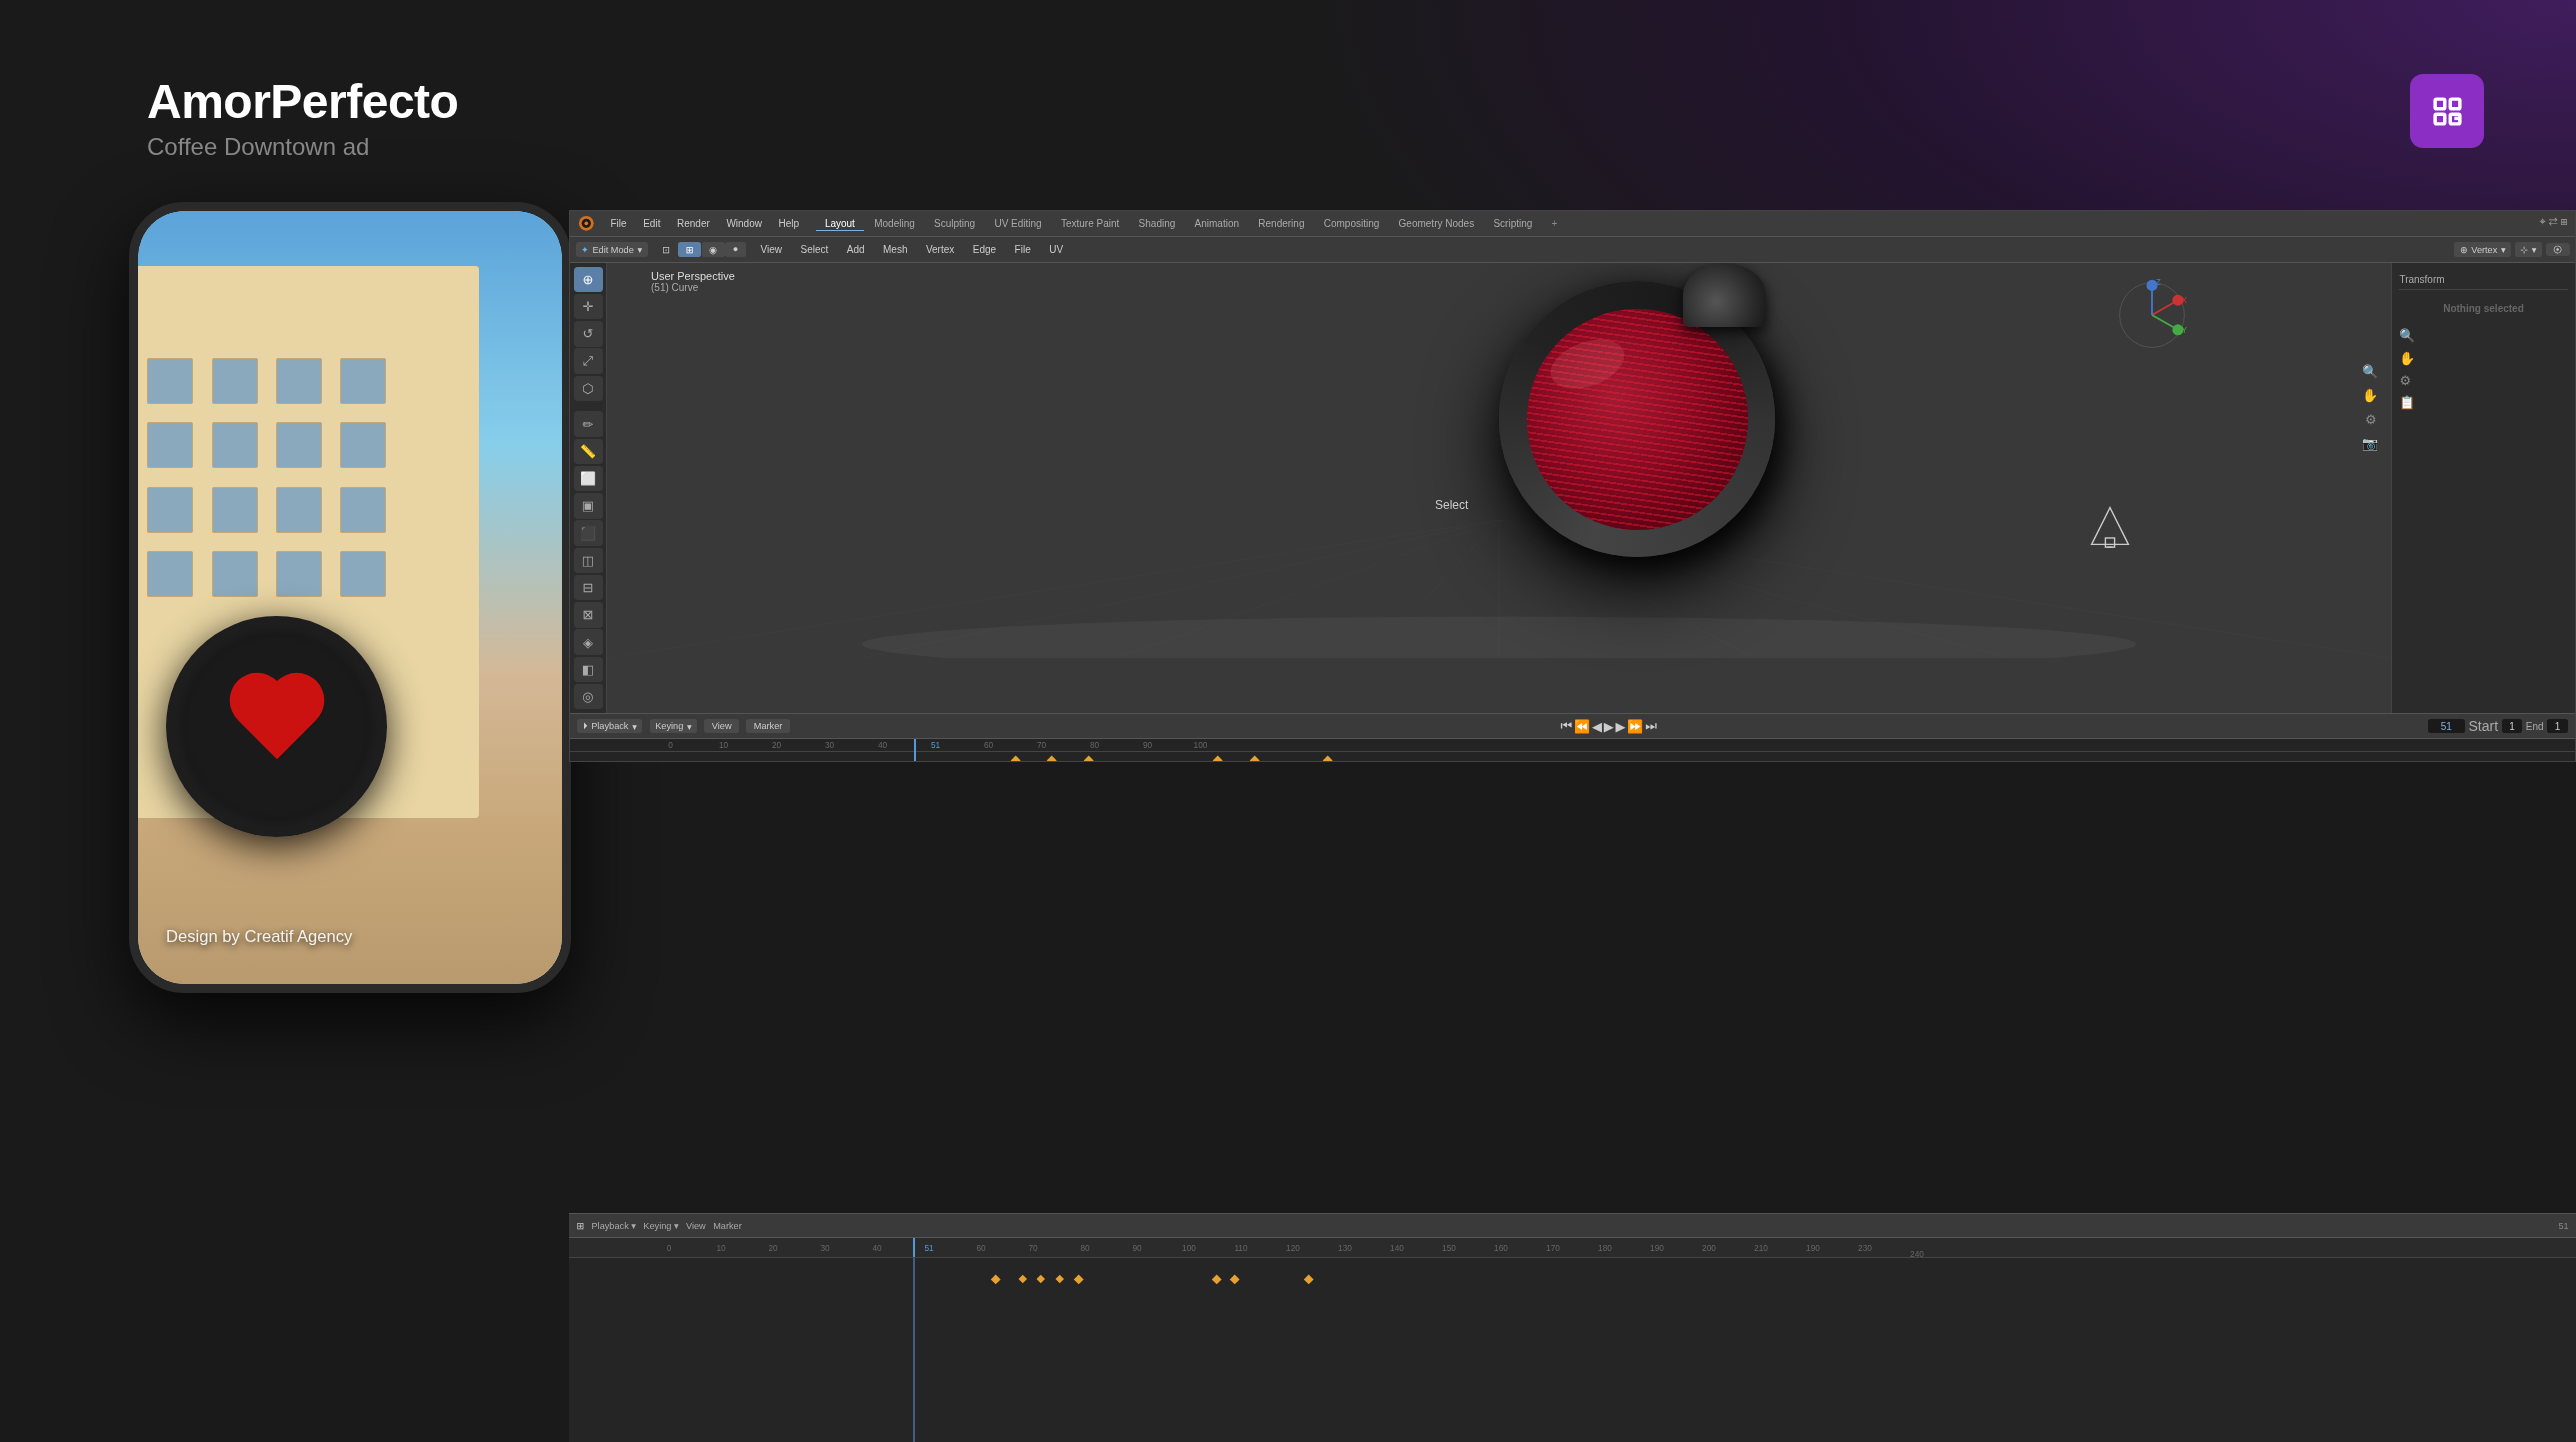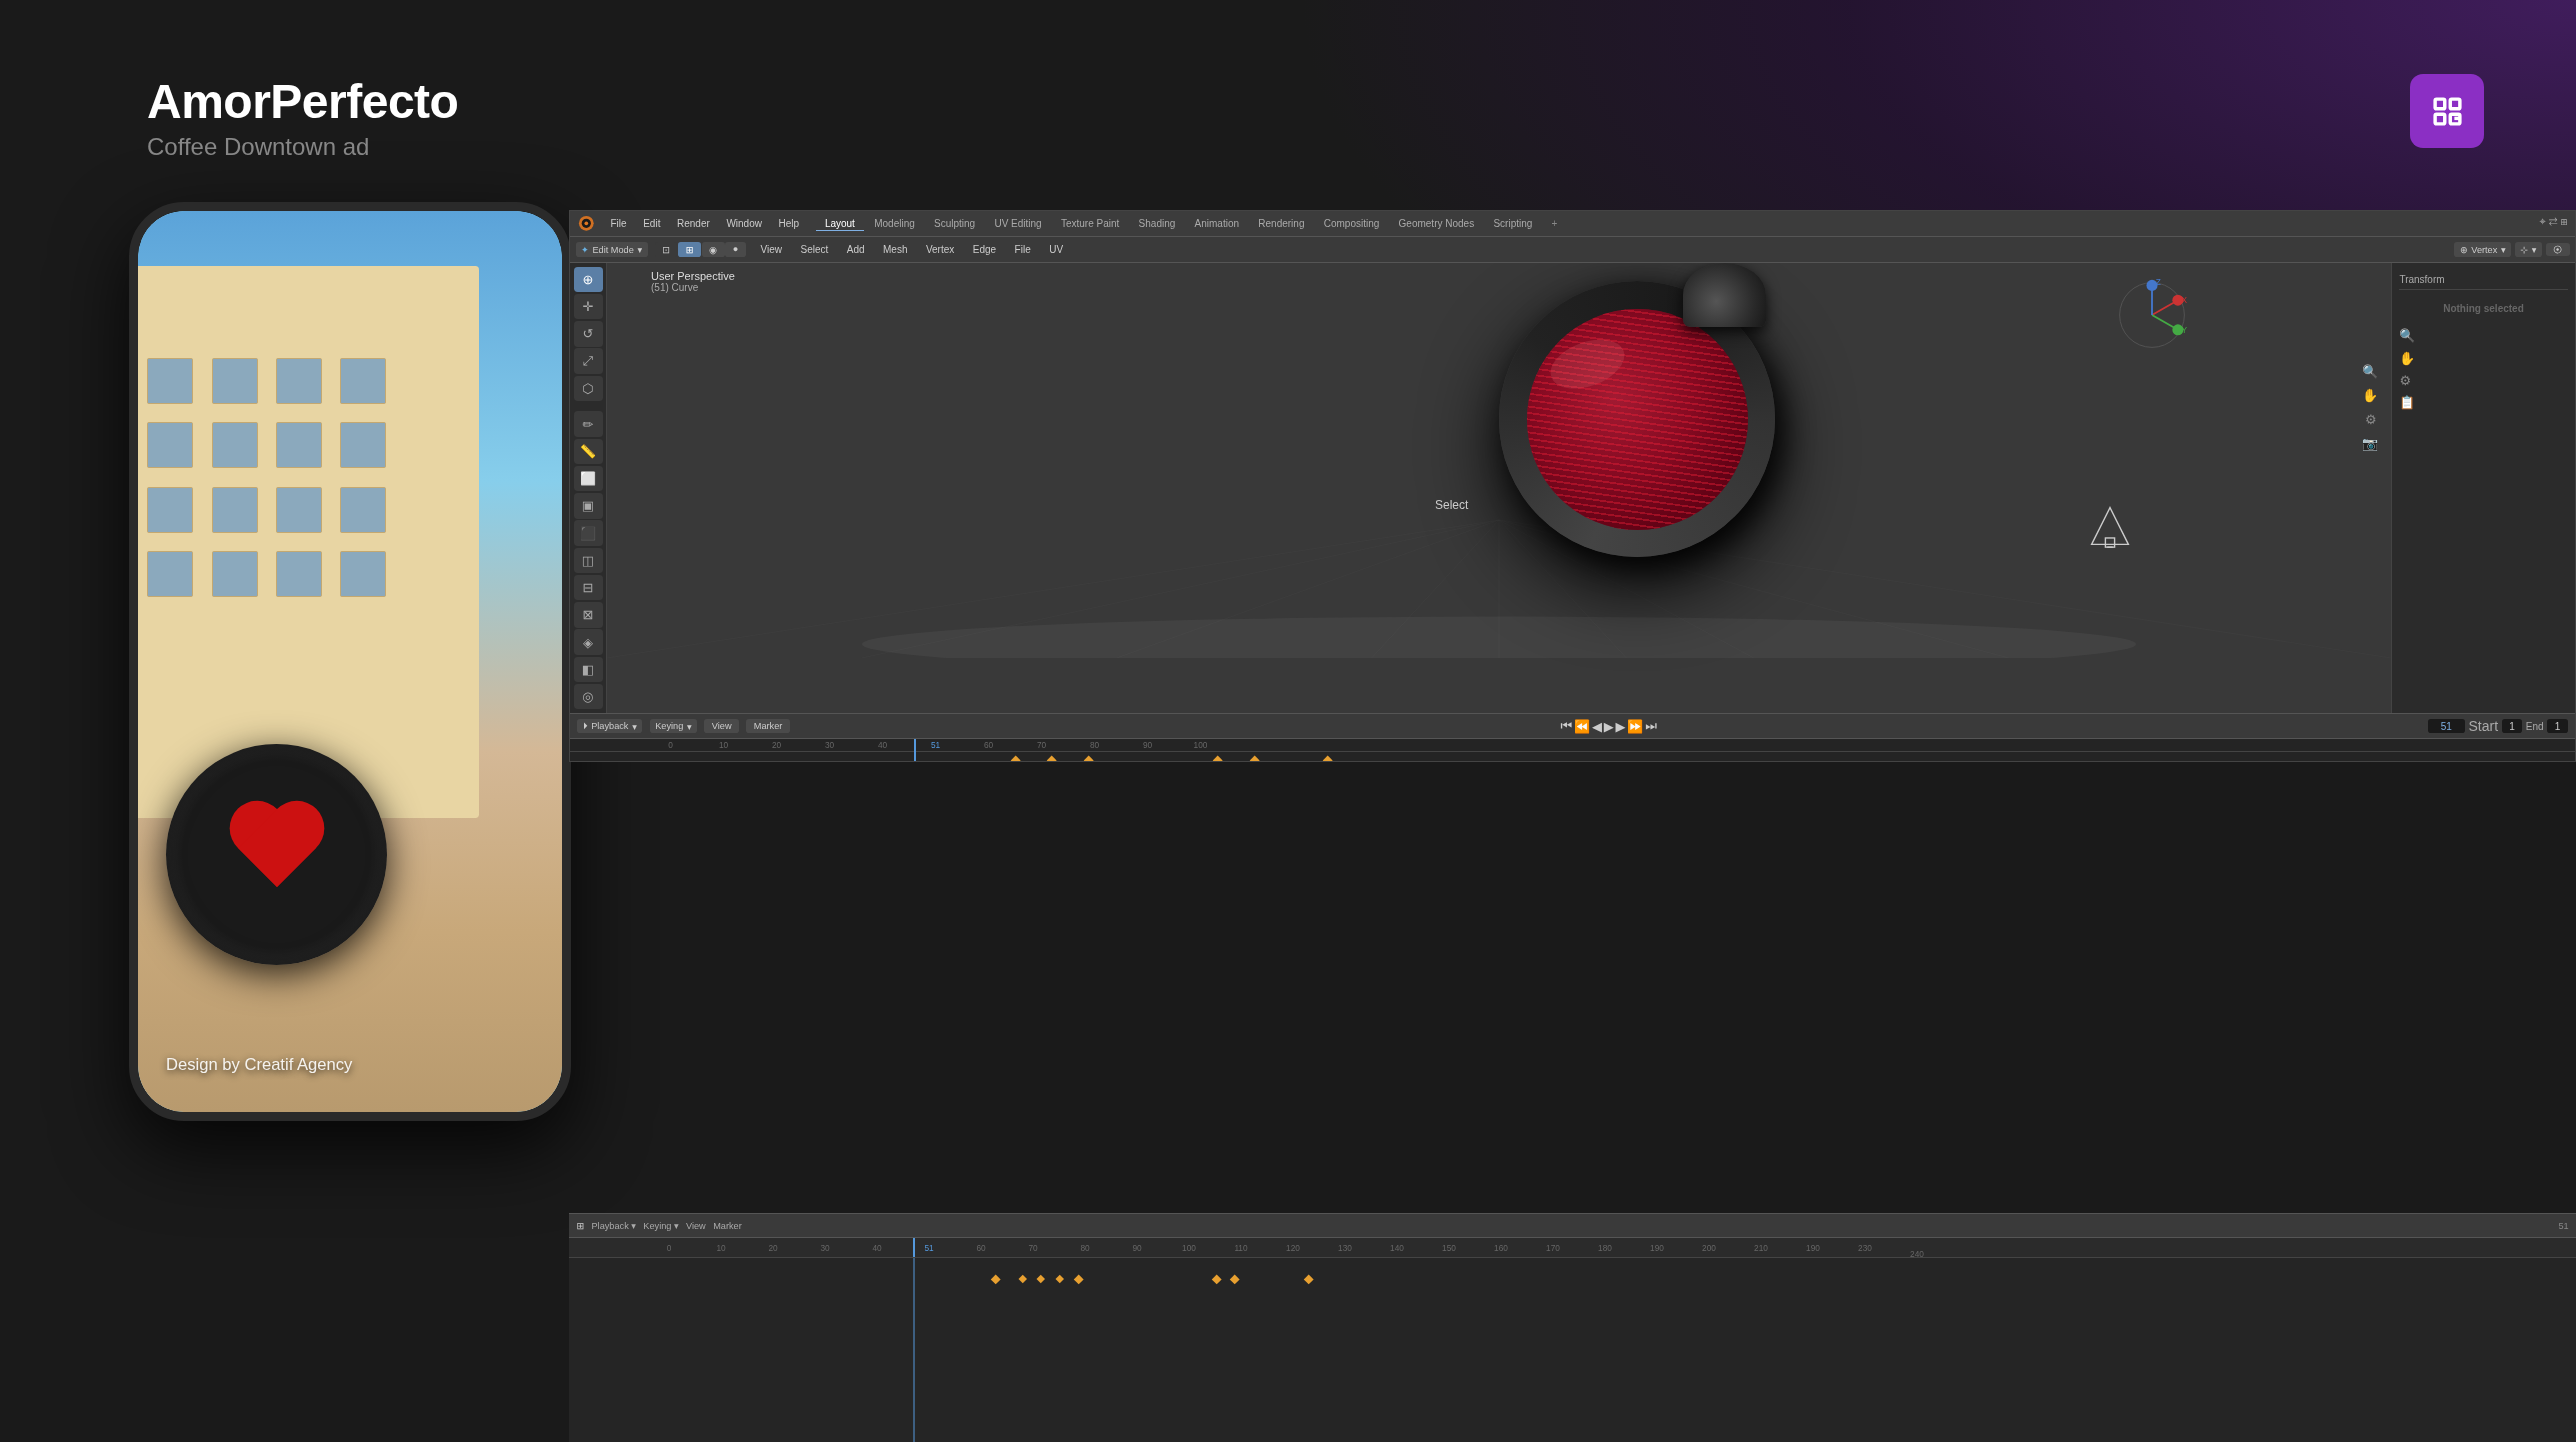--- a/index.html
+++ b/index.html
@@ -70,21 +70,21 @@
     .phone-container {
       position: absolute;
       left: 129px;
       top: 202px;
       width: 442px;
       height: 791px;
     }
 
     .phone-outer {
       width: 442px;
-      height: 919px;
+      height: 791px;
       background: #111;
       border-radius: 55px;
       border: 9.2px solid #2a2a2a;
       overflow: hidden;
       position: relative;
       box-shadow: 0 28px 74px rgba(0,0,0,0.8);
     }
 
     .phone-screen {
       width: 100%;

